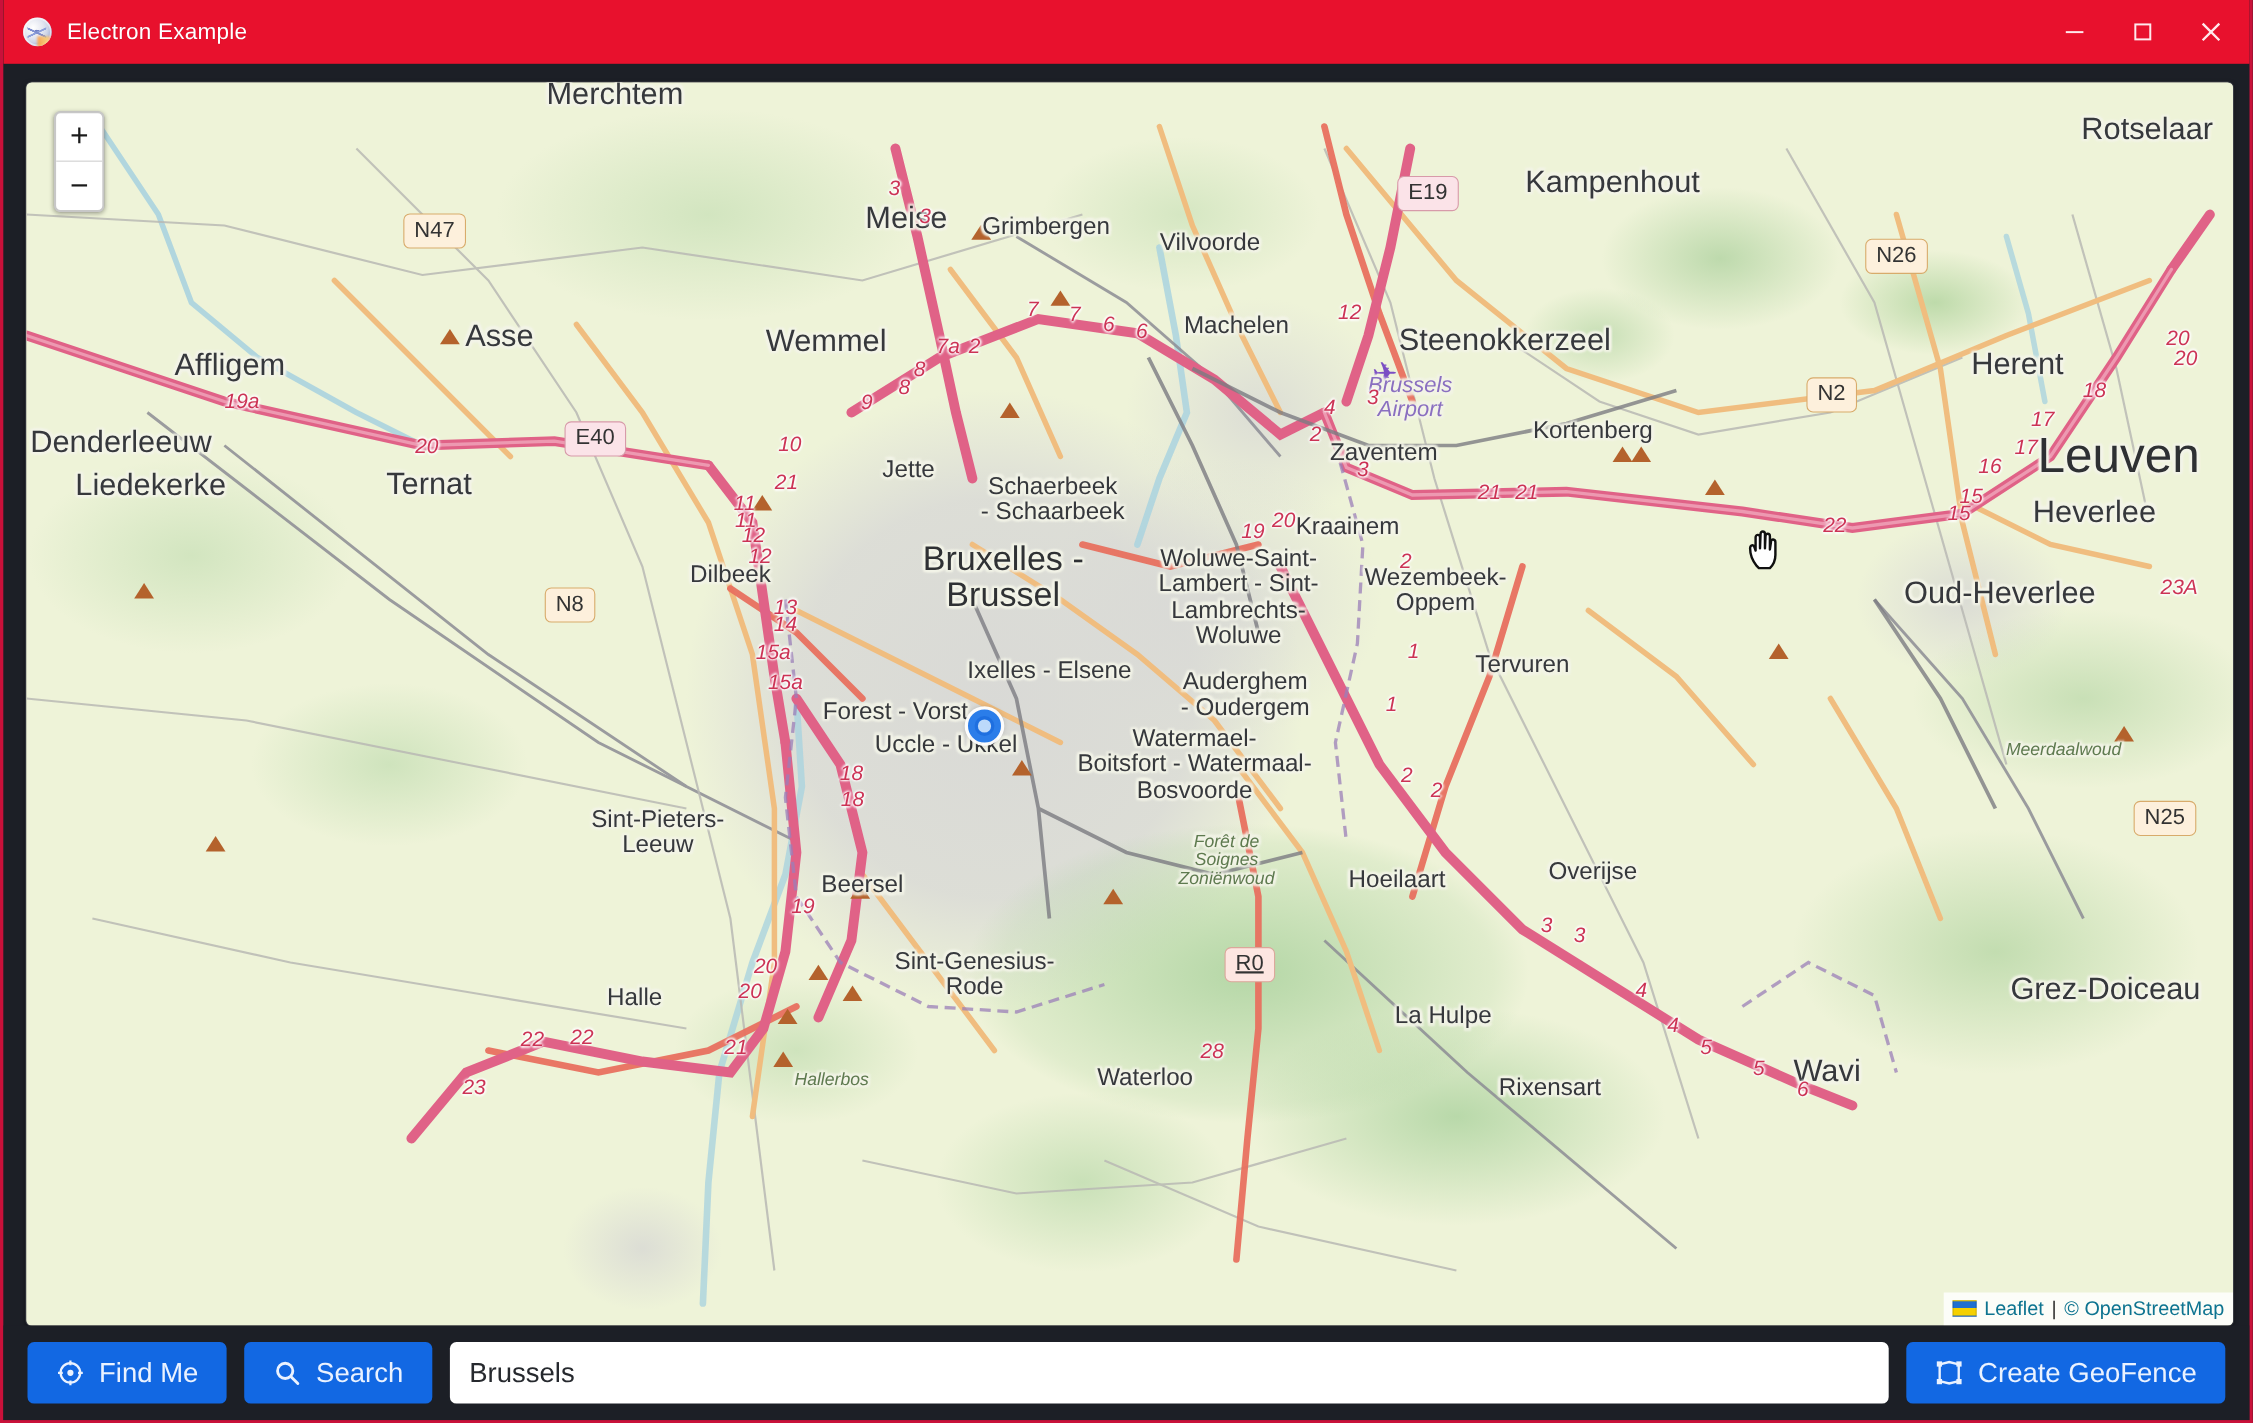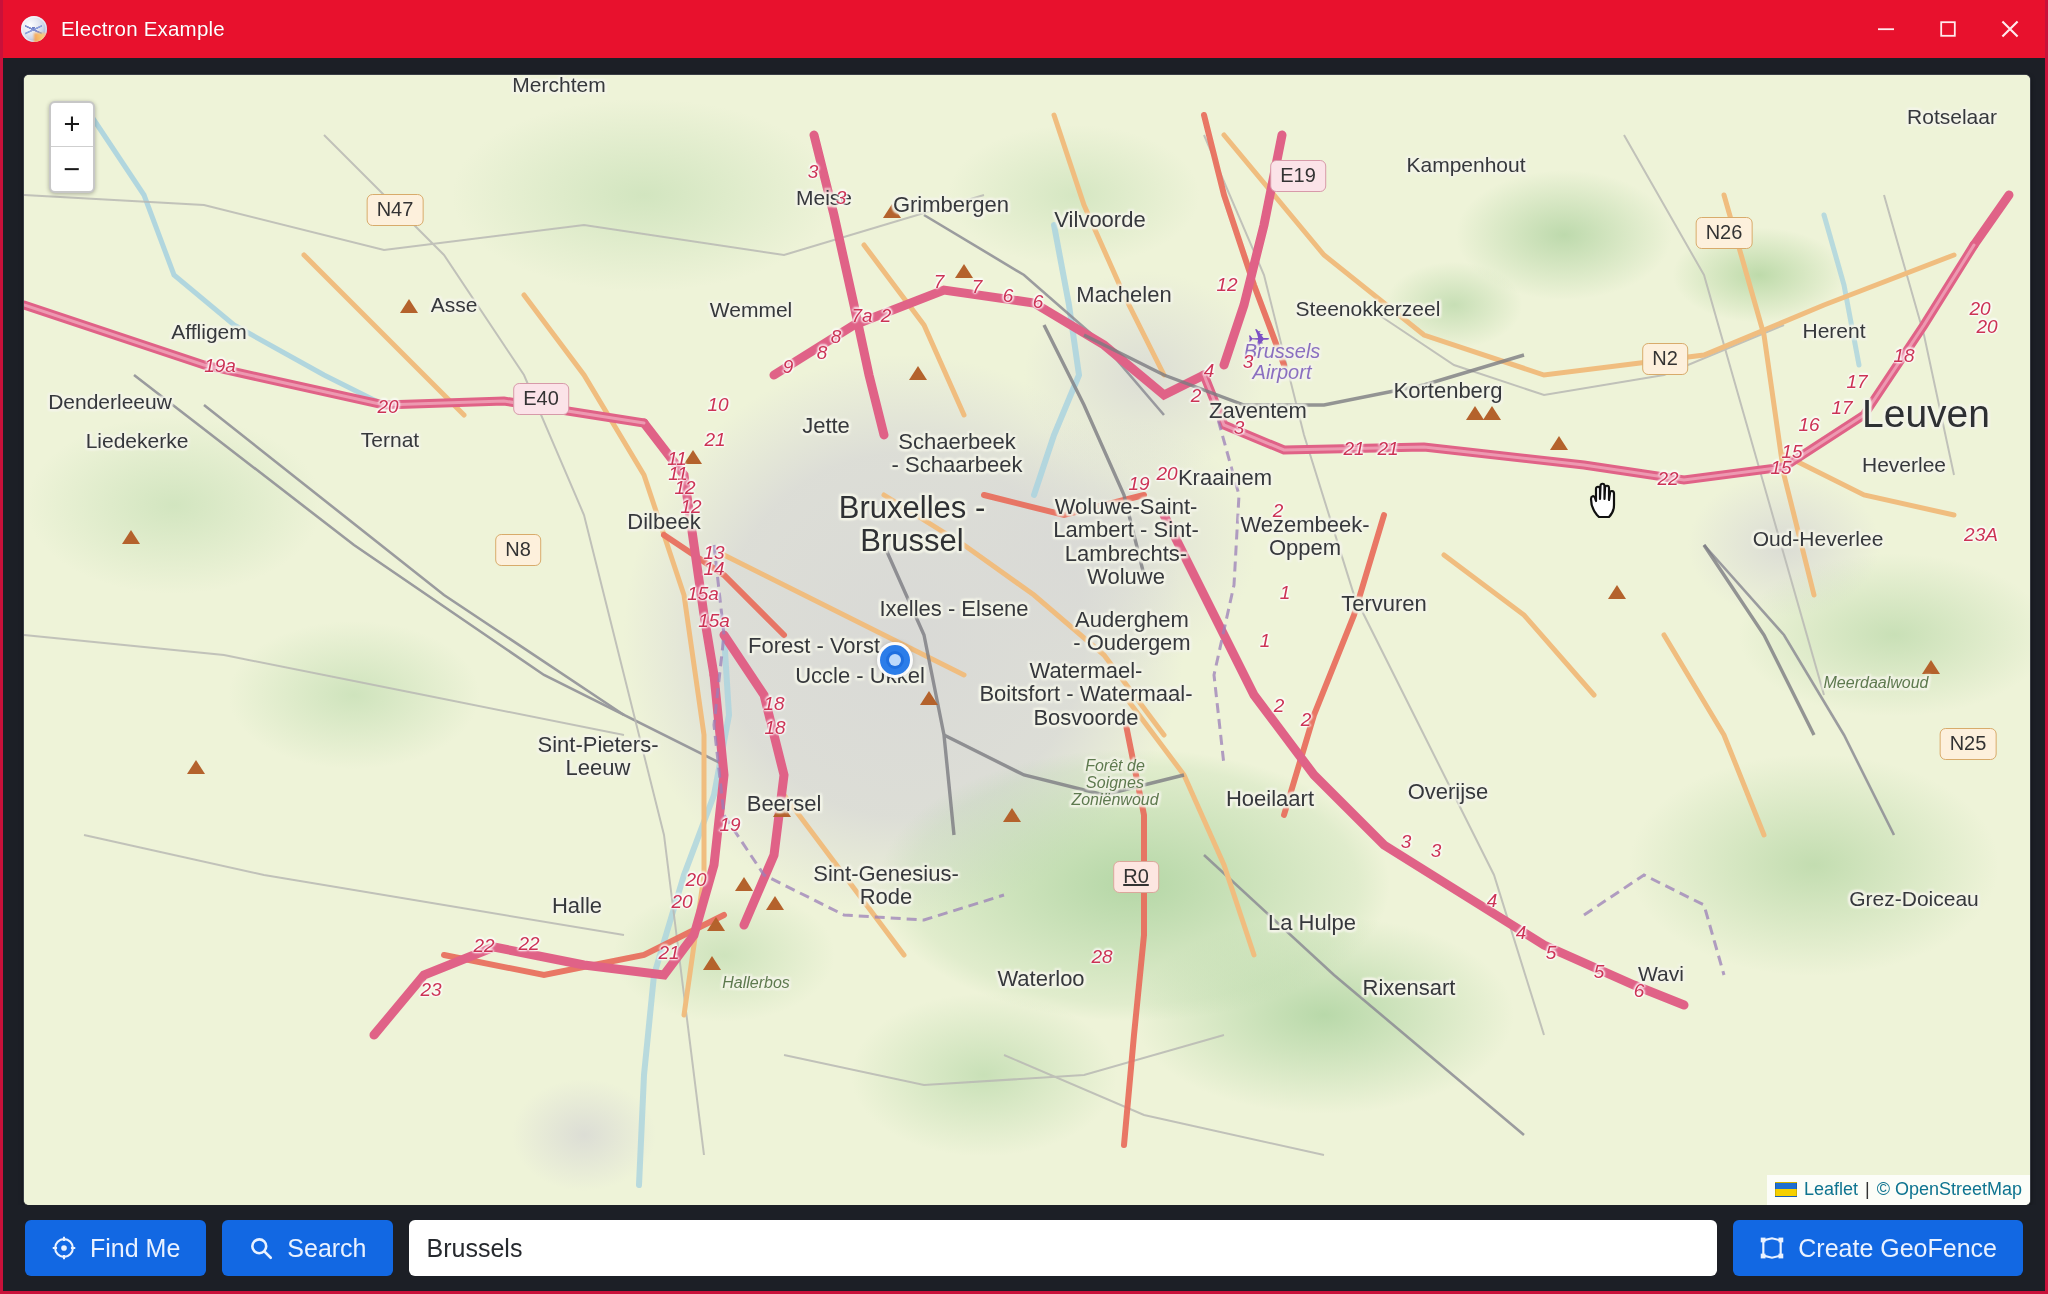--- a/index.html
+++ b/index.html
@@ -149,23 +149,23 @@
   .lbl {
     position: absolute; transform: translate(-50%, -50%);
     white-space: pre; text-align: center; line-height: 1.06;
     color: #36383c;
     text-shadow:
       -2px 0 2px #f3f4e8, 2px 0 2px #f3f4e8, 0 -2px 2px #f3f4e8, 0 2px 2px #f3f4e8,
       -2px -2px 2px #f3f4e8, 2px 2px 2px #f3f4e8, 2px -2px 2px #f3f4e8, -2px 2px 2px #f3f4e8;
     pointer-events: none;
   }
   .lbl.city   { font-size: 22px; }
-  .lbl.town   { font-size: 21px; }
+  .lbl.town   { font-size: 28px; }
   .lbl.big    { font-size: 31px; color: #2f3134; }
-  .lbl.huge   { font-size: 39px; color: #2e3033; }
+  .lbl.huge   { font-size: 45px; color: #2e3033; }
   .lbl.forest { font-size: 16px; font-style: italic; color: #5e7a4f; }
   .lbl.aero   { font-size: 20px; font-style: italic; color: #8a6fc0; }
   .lbl.exit   { font-size: 19px; font-style: italic; color: #cc3355;
                 text-shadow: -1.5px 0 2px #fff, 1.5px 0 2px #fff, 0 -1.5px 2px #fff, 0 1.5px 2px #fff; }
   .shield {
     position: absolute; transform: translate(-50%,-50%);
     font-size: 20px; padding: 3px 9px 4px; border-radius: 6px;
     background: #fbe3e8; border: 1.5px solid #d79aa9; color: #333;
     pointer-events: none;
   }

